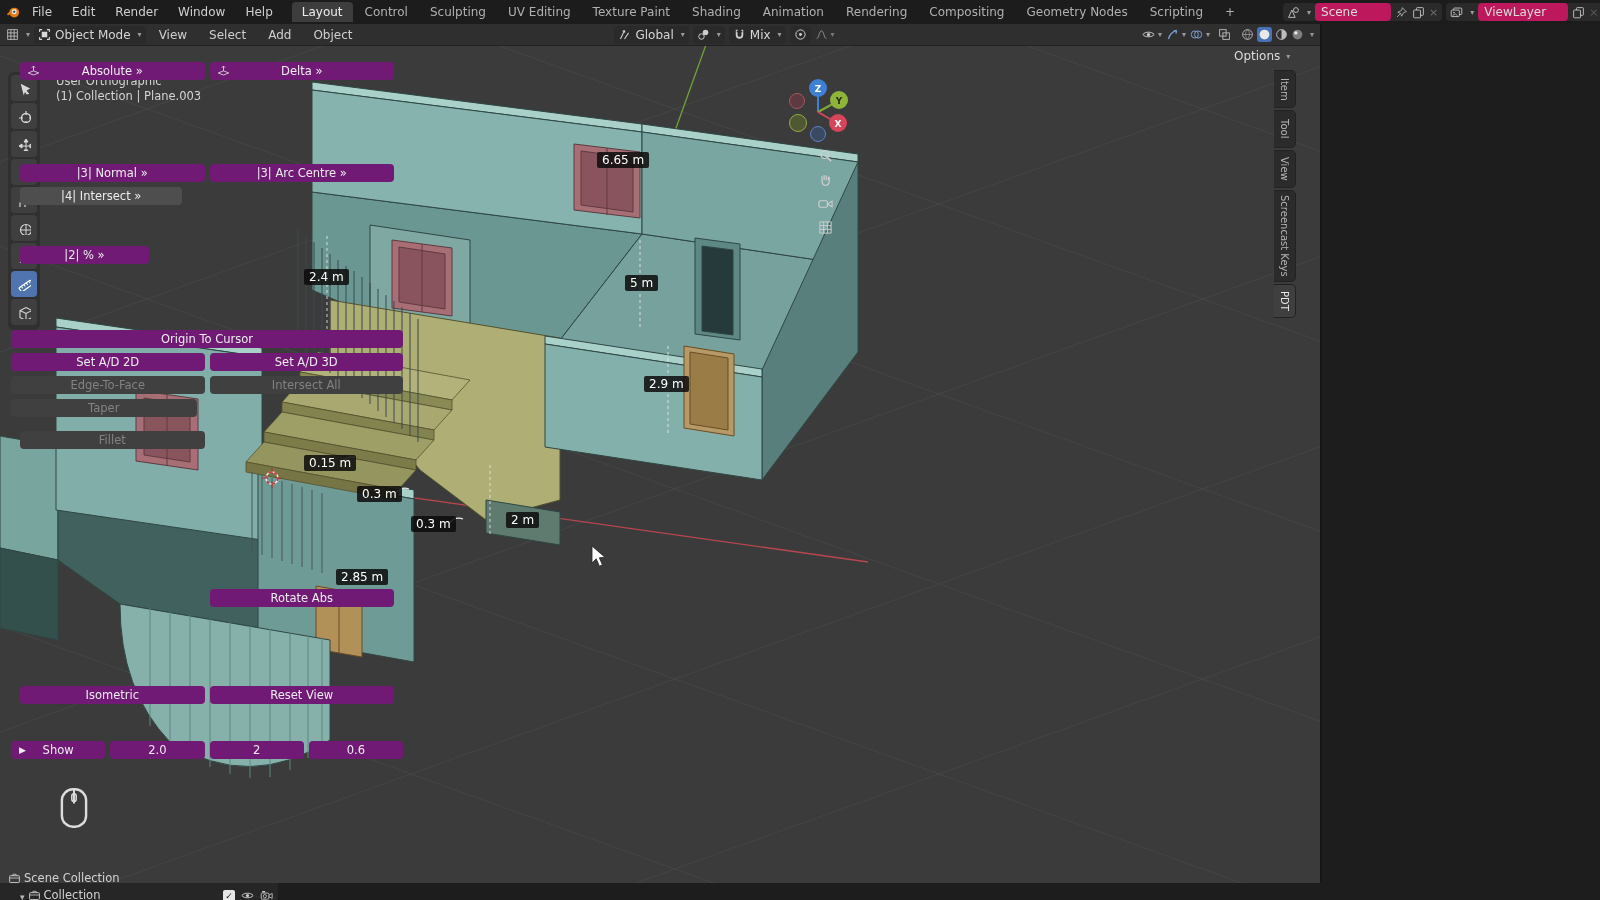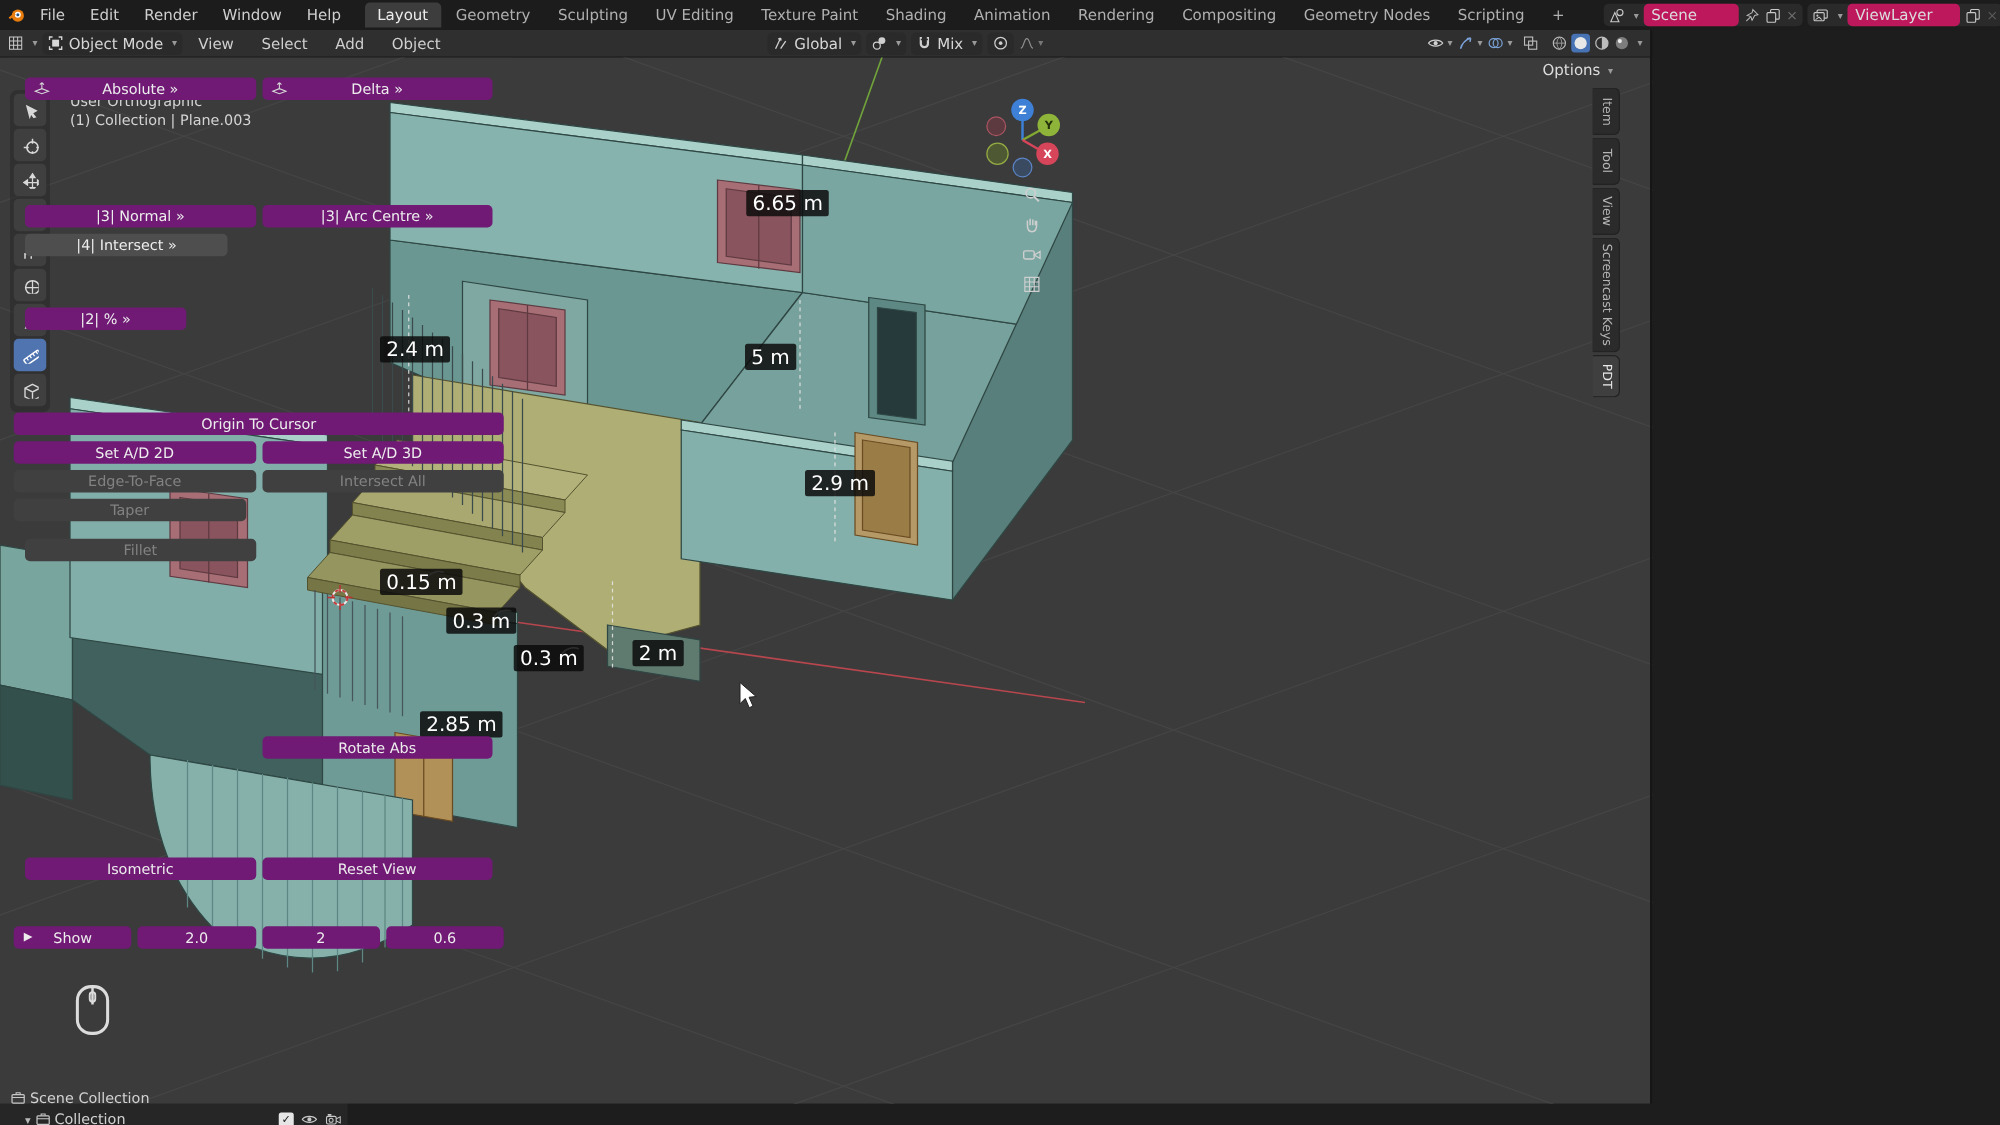--- a/index.html
+++ b/index.html
@@ -47,21 +47,21 @@
   .sq{width:18px;flex:none;background:#595959;border-radius:4px;display:flex;align-items:center;justify-content:center;font-size:9px;color:#ddd}
   
   .vtab{position:absolute;left:1274px;width:22px;background:#2b2b2b;border:1px solid #222;border-left:0;border-radius:0 5px 5px 0;
         writing-mode:vertical-rl;display:flex;align-items:center;justify-content:center;font-size:10px;color:#b5b5b5;box-sizing:border-box}
   .vtab.active{background:#3f3f3f;color:#e8e8e8}
   .caret{font-size:9px;color:#b9b9b9}
   
   .tbtn{width:26px;height:26px;border-radius:4px;background:#3f3f3f;display:flex;align-items:center;justify-content:center;color:#d8d8d8;margin-bottom:2px}
   .tbtn.active{background:#4f74b0;color:#fff}
   
-  .pill{position:absolute;background:rgba(12,12,12,.85);color:#fff;font-size:16px;padding:1px 5px;border-radius:2px;white-space:nowrap}
+  .pill{position:absolute;background:rgba(12,12,12,.85);color:#fff;font-size:12px;padding:1px 5px;border-radius:2px;white-space:nowrap}
 </style>
 </head>
 <body>
 
 <svg width="0" height="0" style="position:absolute">
   <symbol id="i-eye" viewBox="0 0 16 16">
       <path d="M1 8 C4 4.2 12 4.2 15 8 C12 11.8 4 11.8 1 8 Z" fill="none" stroke="currentColor" stroke-width="1.2"></path>
       <circle cx="8" cy="8" r="2" fill="currentColor"></circle>
     </symbol>
   <symbol id="i-eyec" viewBox="0 0 16 16">
@@ -252,21 +252,21 @@
   <svg class="ic16">
       <use href="#i-blender"></use>
     </svg>
   <span class="menu">File</span>
   <span class="menu">Edit</span>
   <span class="menu">Render</span>
   <span class="menu">Window</span>
   <span class="menu">Help</span>
   <span style="width:6px"></span>
   <span class="ws active">Layout</span>
-  <span class="ws">Geometry</span>
+  <span class="ws">Control</span>
   <span class="ws">Sculpting</span>
   <span class="ws">UV Editing</span>
   <span class="ws">Texture Paint</span>
   <span class="ws">Shading</span>
   <span class="ws">Animation</span>
   <span class="ws">Rendering</span>
   <span class="ws">Compositing</span>
   <span class="ws">Geometry Nodes</span>
   <span class="ws">Scripting</span>
   <span class="ws">+</span>
@@ -608,21 +608,21 @@
   <svg class="ic16">
       <use href="#i-camview"></use>
     </svg>
   <svg class="ic16">
       <use href="#i-grid"></use>
     </svg>
 </div>
 
 <span class="pill" style="left:597px;top:152px">6.65 m</span>
 <span class="pill" style="left:304px;top:269px">2.4 m</span>
-<span class="pill" style="left:596px;top:275px">5 m</span>
+<span class="pill" style="left:625px;top:275px">5 m</span>
 <span class="pill" style="left:644px;top:376px">2.9 m</span>
 <span class="pill" style="left:304px;top:455px">0.15 m</span>
 <span class="pill" style="left:357px;top:486px">0.3 m</span>
 <span class="pill" style="left:411px;top:516px">0.3 m</span>
 <span class="pill" style="left:506px;top:512px">2 m</span>
 <span class="pill" style="left:336px;top:569px">2.85 m</span>
 
 <svg class="r" style="left:58px;top:786px;width:32px;height:44px;color:#dcdcdc" viewBox="0 0 14 20">
   <rect x="1.5" y="1.5" width="11" height="17" rx="5" fill="none" stroke="currentColor" stroke-width="1.1"></rect>
     <path d="M7 1.5 V8" stroke="currentColor" stroke-width=".9"></path>

